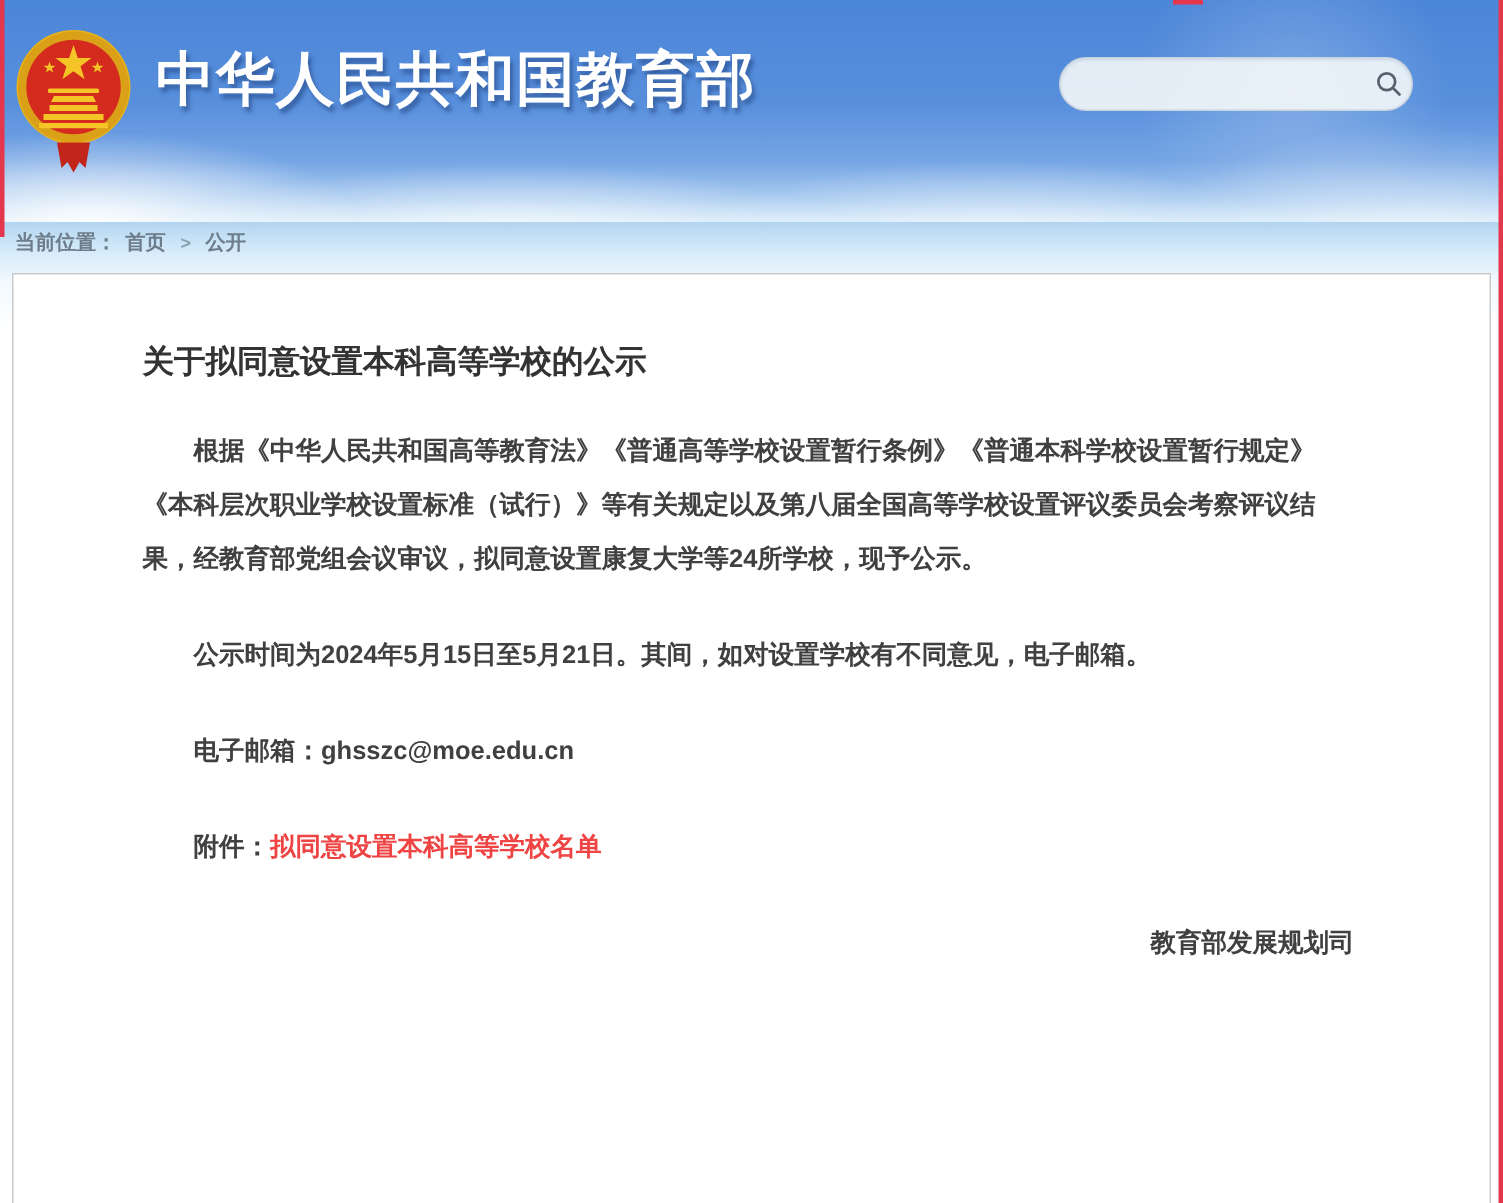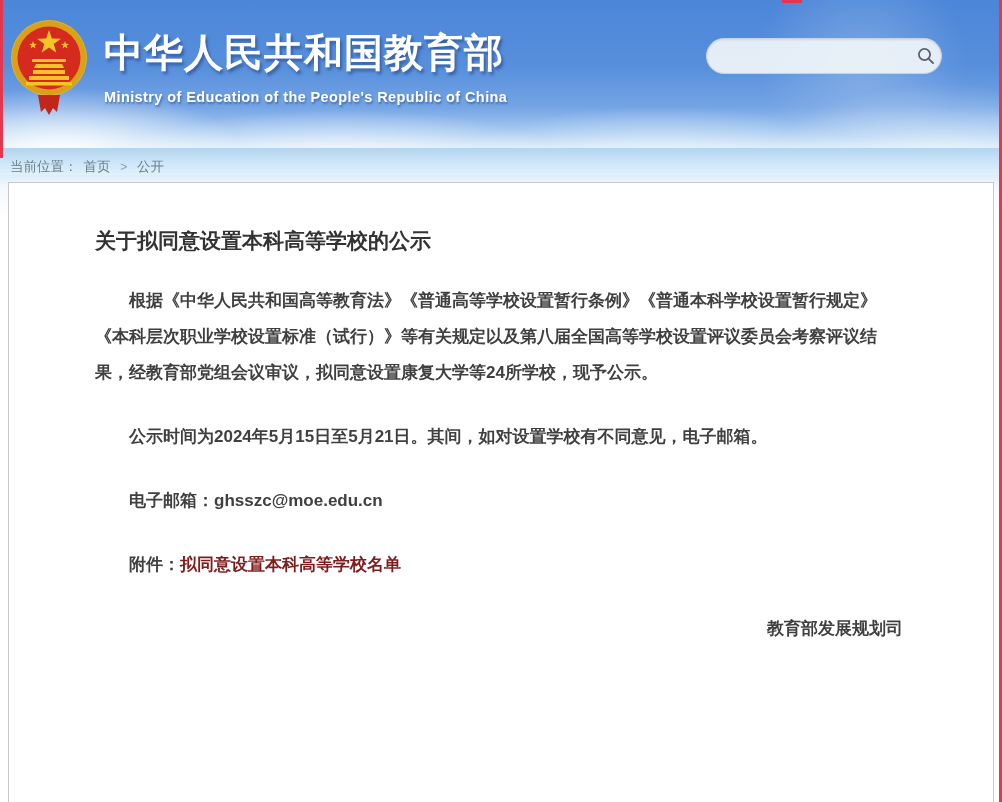--- a/index.html
+++ b/index.html
@@ -23,33 +23,33 @@
     text-shadow:1px 2px 2px rgba(30,60,120,.5);}
   .search{position:absolute;right:60px;top:38px;width:234px;height:34px;
     background:rgba(241,245,249,.92);border:1px solid #c8d3dc;border-radius:18px;
     box-shadow:inset 0 1px 2px rgba(120,150,180,.25);display:flex;align-items:center;}
   .search input{flex:1;border:none;background:transparent;outline:none;
     padding:0 6px 0 16px;font-size:14px;color:#555;}
   .search-btn{border:none;background:transparent;cursor:pointer;width:34px;height:34px;
     display:flex;align-items:center;justify-content:center;padding:0;}
 
   
-  .crumbbar{height:27px;line-height:37px;padding-left:10px;font-size:13.5px;color:#6d7d8b;
-    background:linear-gradient(180deg,#b2d4ee 0%,#cde6f8 55%,#e2f1fb 100%);}
+  .crumbbar{height:27px;line-height:27px;padding-left:10px;font-size:13.5px;color:#6d7d8b;
+    background:linear-gradient(180deg,#b2d4ee 0%,#cde6f8 55%,#e2f1fb 100%);font-weight:bold;}
   .crumbbar a{color:#6d7d8b;text-decoration:none;margin:0 6px;}
   .crumb-sep{color:#8ba0b0;font-size:12px;}
 
   
   .main{position:relative;height:627px;
     background:linear-gradient(180deg,#dcedfa 0%,#f2f9fe 12px,#ffffff 46px);}
   .panel{position:absolute;left:8px;right:8px;top:7px;bottom:-6px;background:#fff;
     border:1px solid #c9c9c9;padding:44px 84px 0 86px;box-sizing:border-box;}
   .doc-title{margin:0 0 18px 0;font-size:21px;font-weight:bold;color:#333;}
   .panel p{margin:28px 0 0 0;font-size:17px;line-height:36px;color:#404040;text-indent:2em;font-weight:bold;}
-  .attachment a{color:#7f1d1d;text-decoration:none;margin-top:28px;}
+  .attachment a{color:#ef4444;text-decoration:none;margin-top:28px;}
   .signature{text-align:right;text-indent:0 !important;color:#4a4a4a;padding-right:6px;}
 
   
   .red-left{position:absolute;left:0;top:0;width:3px;height:158px;background:#e4374d;}
   .red-right{position:absolute;right:0;top:0;width:3px;height:802px;background:#e4374d;}
   .red-top-dash{position:absolute;left:782px;top:0;width:20px;height:3px;background:#e4374d;}
 </style>
 </head>
 <body>
 
@@ -65,21 +65,20 @@
       <polygon fill="#f5c527" points="55,25 56,27.8 59,27.9 56.6,29.6 57.5,32.4 55,30.7 52.5,32.4 53.4,29.6 51,27.9 54,27.8"></polygon>
       <rect x="22" y="43" width="34" height="3" rx="1" fill="#f5c527"></rect>
       <polygon fill="#f5c527" points="26,48 52,48 54,52 24,52"></polygon>
       <rect x="23" y="54" width="32" height="4" fill="#f5c527"></rect>
       <rect x="19" y="60" width="40" height="4" fill="#f5c527"></rect>
       <rect x="16" y="66" width="46" height="3.5" fill="#f5c527"></rect>
       <path d="M28 79 L50 79 L47 96 L43 92 L39 99 L35 92 L31 96 Z" fill="#c2251a"></path>
     </svg>
     <div class="brand">
       <div class="brand-cn">中华人民共和国教育部</div>
-      <div class="brand-en">Ministry of Education of the People's Republic of China</div>
     </div>
     <div class="search">
       <input type="text" style="">
       <button class="search-btn" aria-label="search">
         <svg width="18" height="18" viewBox="0 0 18 18">
           <circle cx="7.5" cy="7.5" r="5.6" fill="none" stroke="#58626c" stroke-width="1.8"></circle>
           <line x1="11.8" y1="11.8" x2="16" y2="16" stroke="#58626c" stroke-width="1.8" stroke-linecap="round"></line>
         </svg>
       </button>
     </div>

